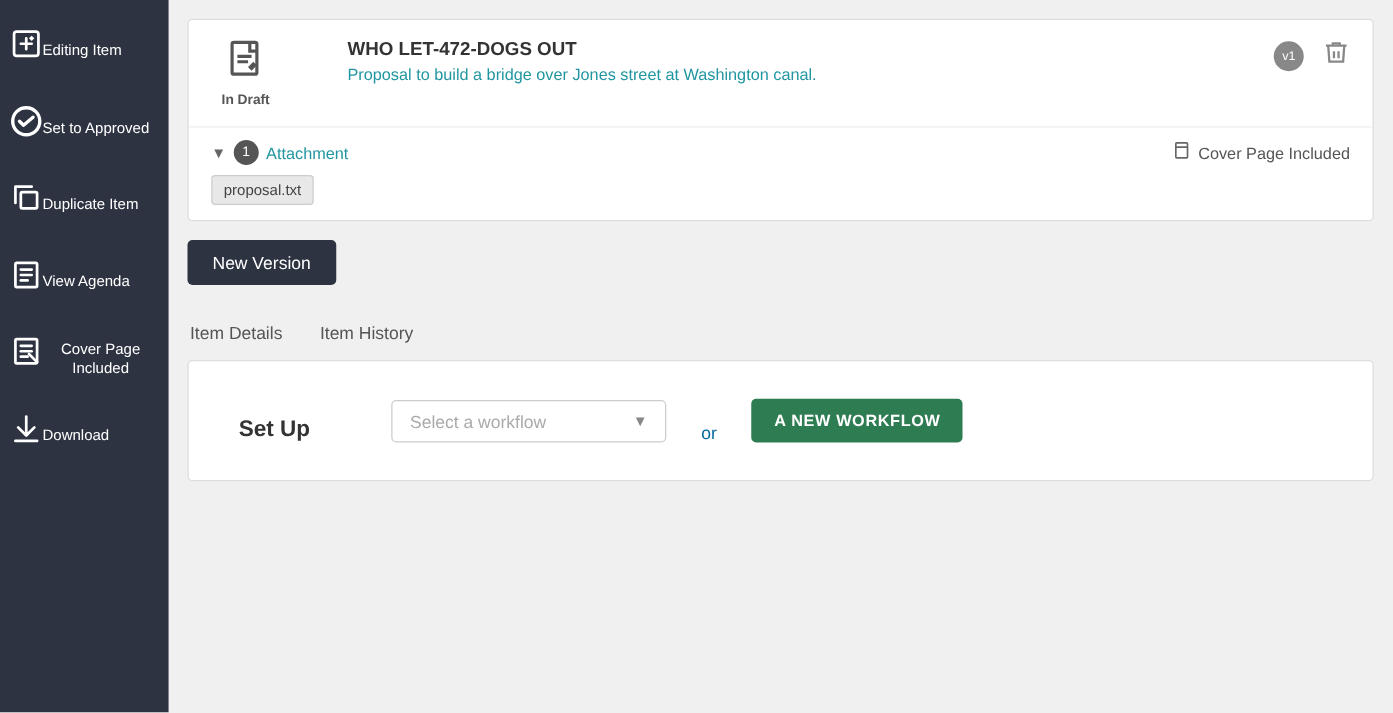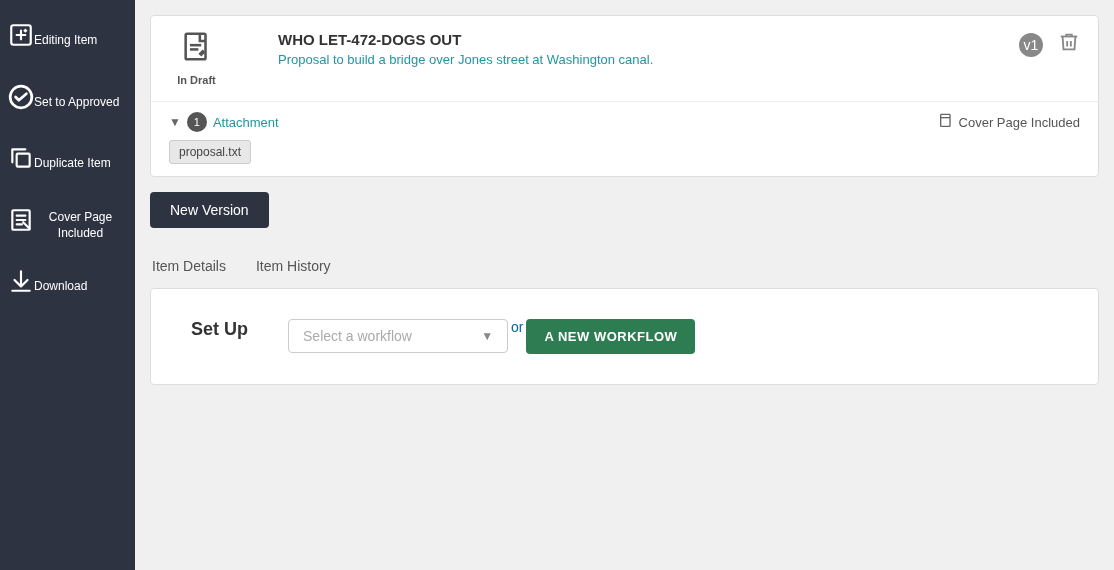--- a/index.html
+++ b/index.html
@@ -93,21 +93,21 @@
     }
     .item-header-right {
       display: flex;
       align-items: center;
       gap: 15px;
       margin-left: 10px;
     }
     .version-badge {
       background: #888;
       color: #fff;
-      font-size: 14px;
+      font-size: 10px;
       font-weight: normal;
       border-radius: 50%;
       width: 24px;
       height: 24px;
       display: flex;
       align-items: center;
       justify-content: center;
     }
     .delete-icon {
       font-size: 20px;
@@ -210,22 +210,22 @@
       display: inline-block;
     }
 
     
     .setup-card {
       background: #fff;
       border: 1px solid #ddd;
       border-radius: 4px;
       padding: 30px 40px;
       display: flex;
-      align-items: flex-start;
-      gap: 3px;
+      align-items: flex-end;
+      gap: 28px;
     }
     .setup-label {
       font-size: 18px;
       font-weight: bold;
       color: #333;
       margin-right: 15px;
     }
     .workflow-select {
       border: 1px solid #ccc;
       border-radius: 4px;
@@ -289,20 +289,31 @@
   <div class="sidebar-item">
     <span class="sidebar-icon">
       <svg width="26" height="26" viewBox="0 0 24 24" fill="none" stroke="white" stroke-width="2" stroke-linecap="round" stroke-linejoin="round">
         <rect x="8" y="8" width="12" height="12" rx="1" stroke="white" fill="none"></rect>
         <path d="M4 16V4h12" stroke="white"></path>
       </svg>
     </span>
     <span>Duplicate Item</span>
   </div>
 
+  <div class="sidebar-item">
+    <span class="sidebar-icon">
+      <svg width="26" height="26" viewBox="0 0 24 24" fill="none" stroke="white" stroke-width="2" stroke-linecap="round" stroke-linejoin="round">
+        <rect x="4" y="3" width="16" height="18" rx="1" stroke="white" fill="none"></rect>
+        <line x1="8" y1="8" x2="16" y2="8" stroke="white"></line>
+        <line x1="8" y1="12" x2="16" y2="12" stroke="white"></line>
+        <line x1="8" y1="16" x2="13" y2="16" stroke="white"></line>
+      </svg>
+    </span>
+    <span>View Agenda</span>
+  </div>
 
   <div class="sidebar-item">
     <span class="sidebar-icon">
       <svg width="26" height="26" viewBox="0 0 24 24" fill="none" stroke="white" stroke-width="2" stroke-linecap="round" stroke-linejoin="round">
         <rect x="4" y="3" width="16" height="18" rx="1" stroke="white" fill="none"></rect>
         <line x1="8" y1="8" x2="16" y2="8" stroke="white"></line>
         <line x1="8" y1="12" x2="16" y2="12" stroke="white"></line>
         <line x1="8" y1="16" x2="13" y2="16" stroke="white"></line>
         <path d="M14 14l6 6" stroke="white"></path>
       </svg>

